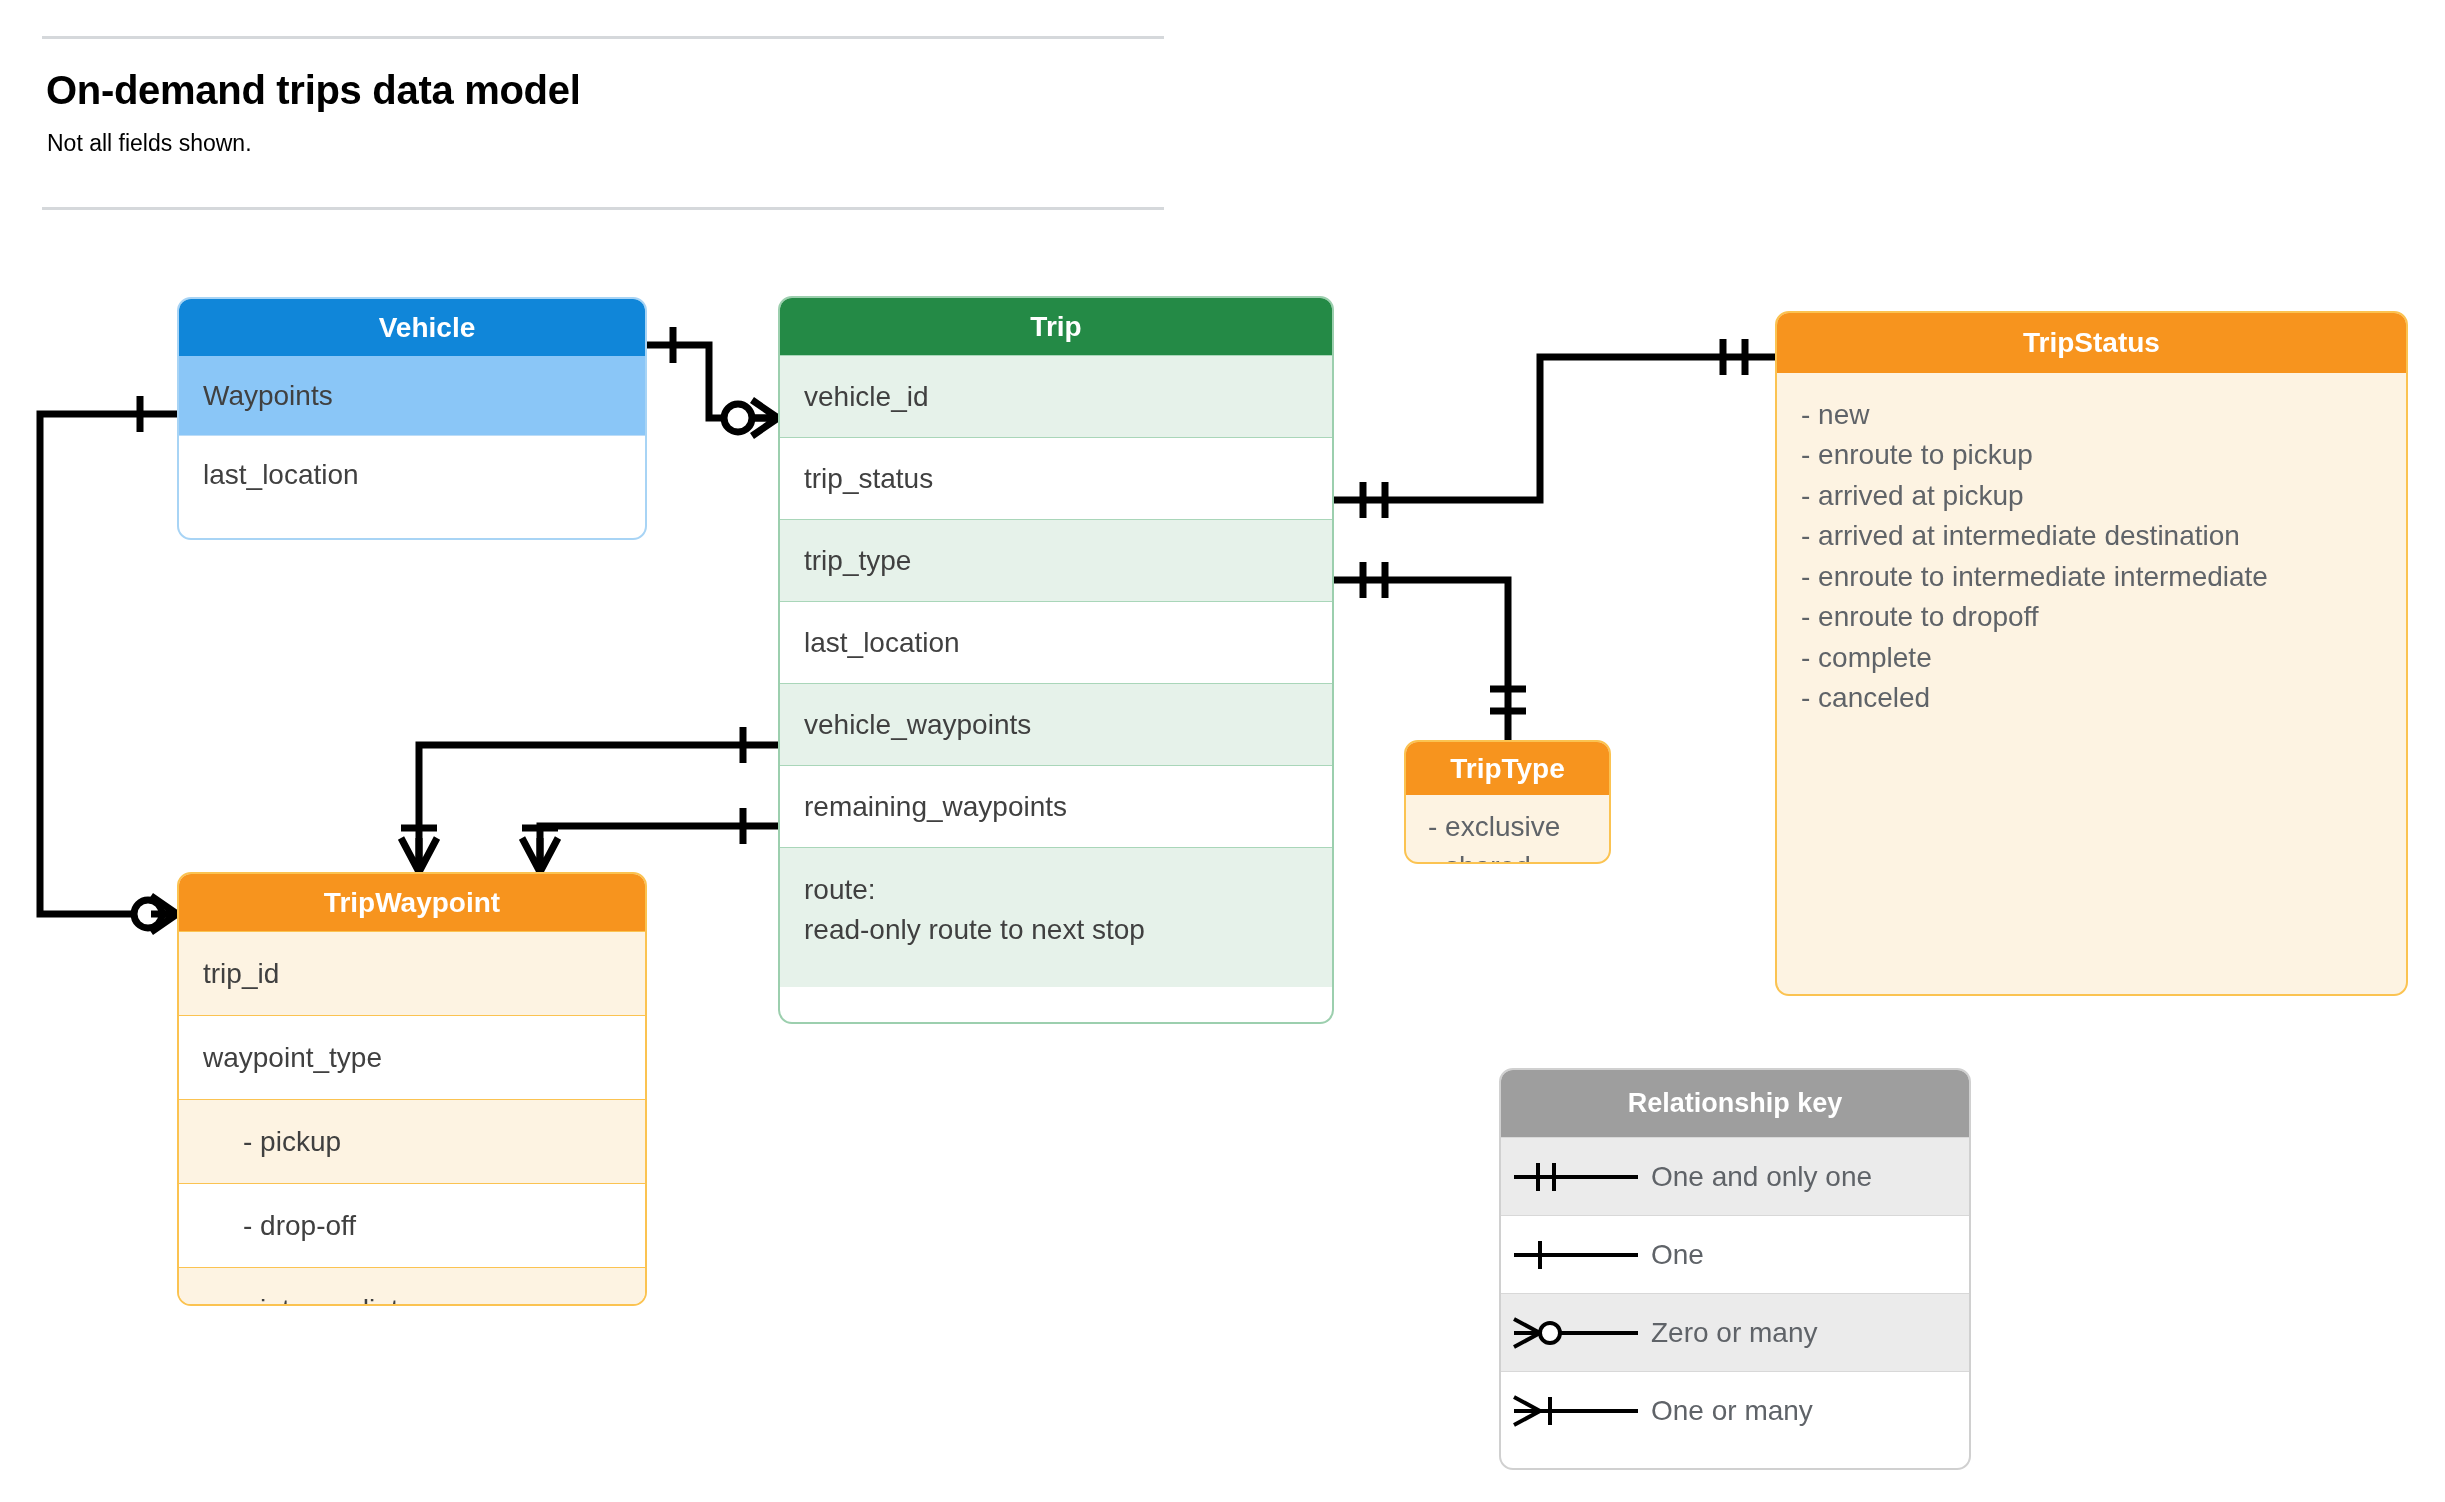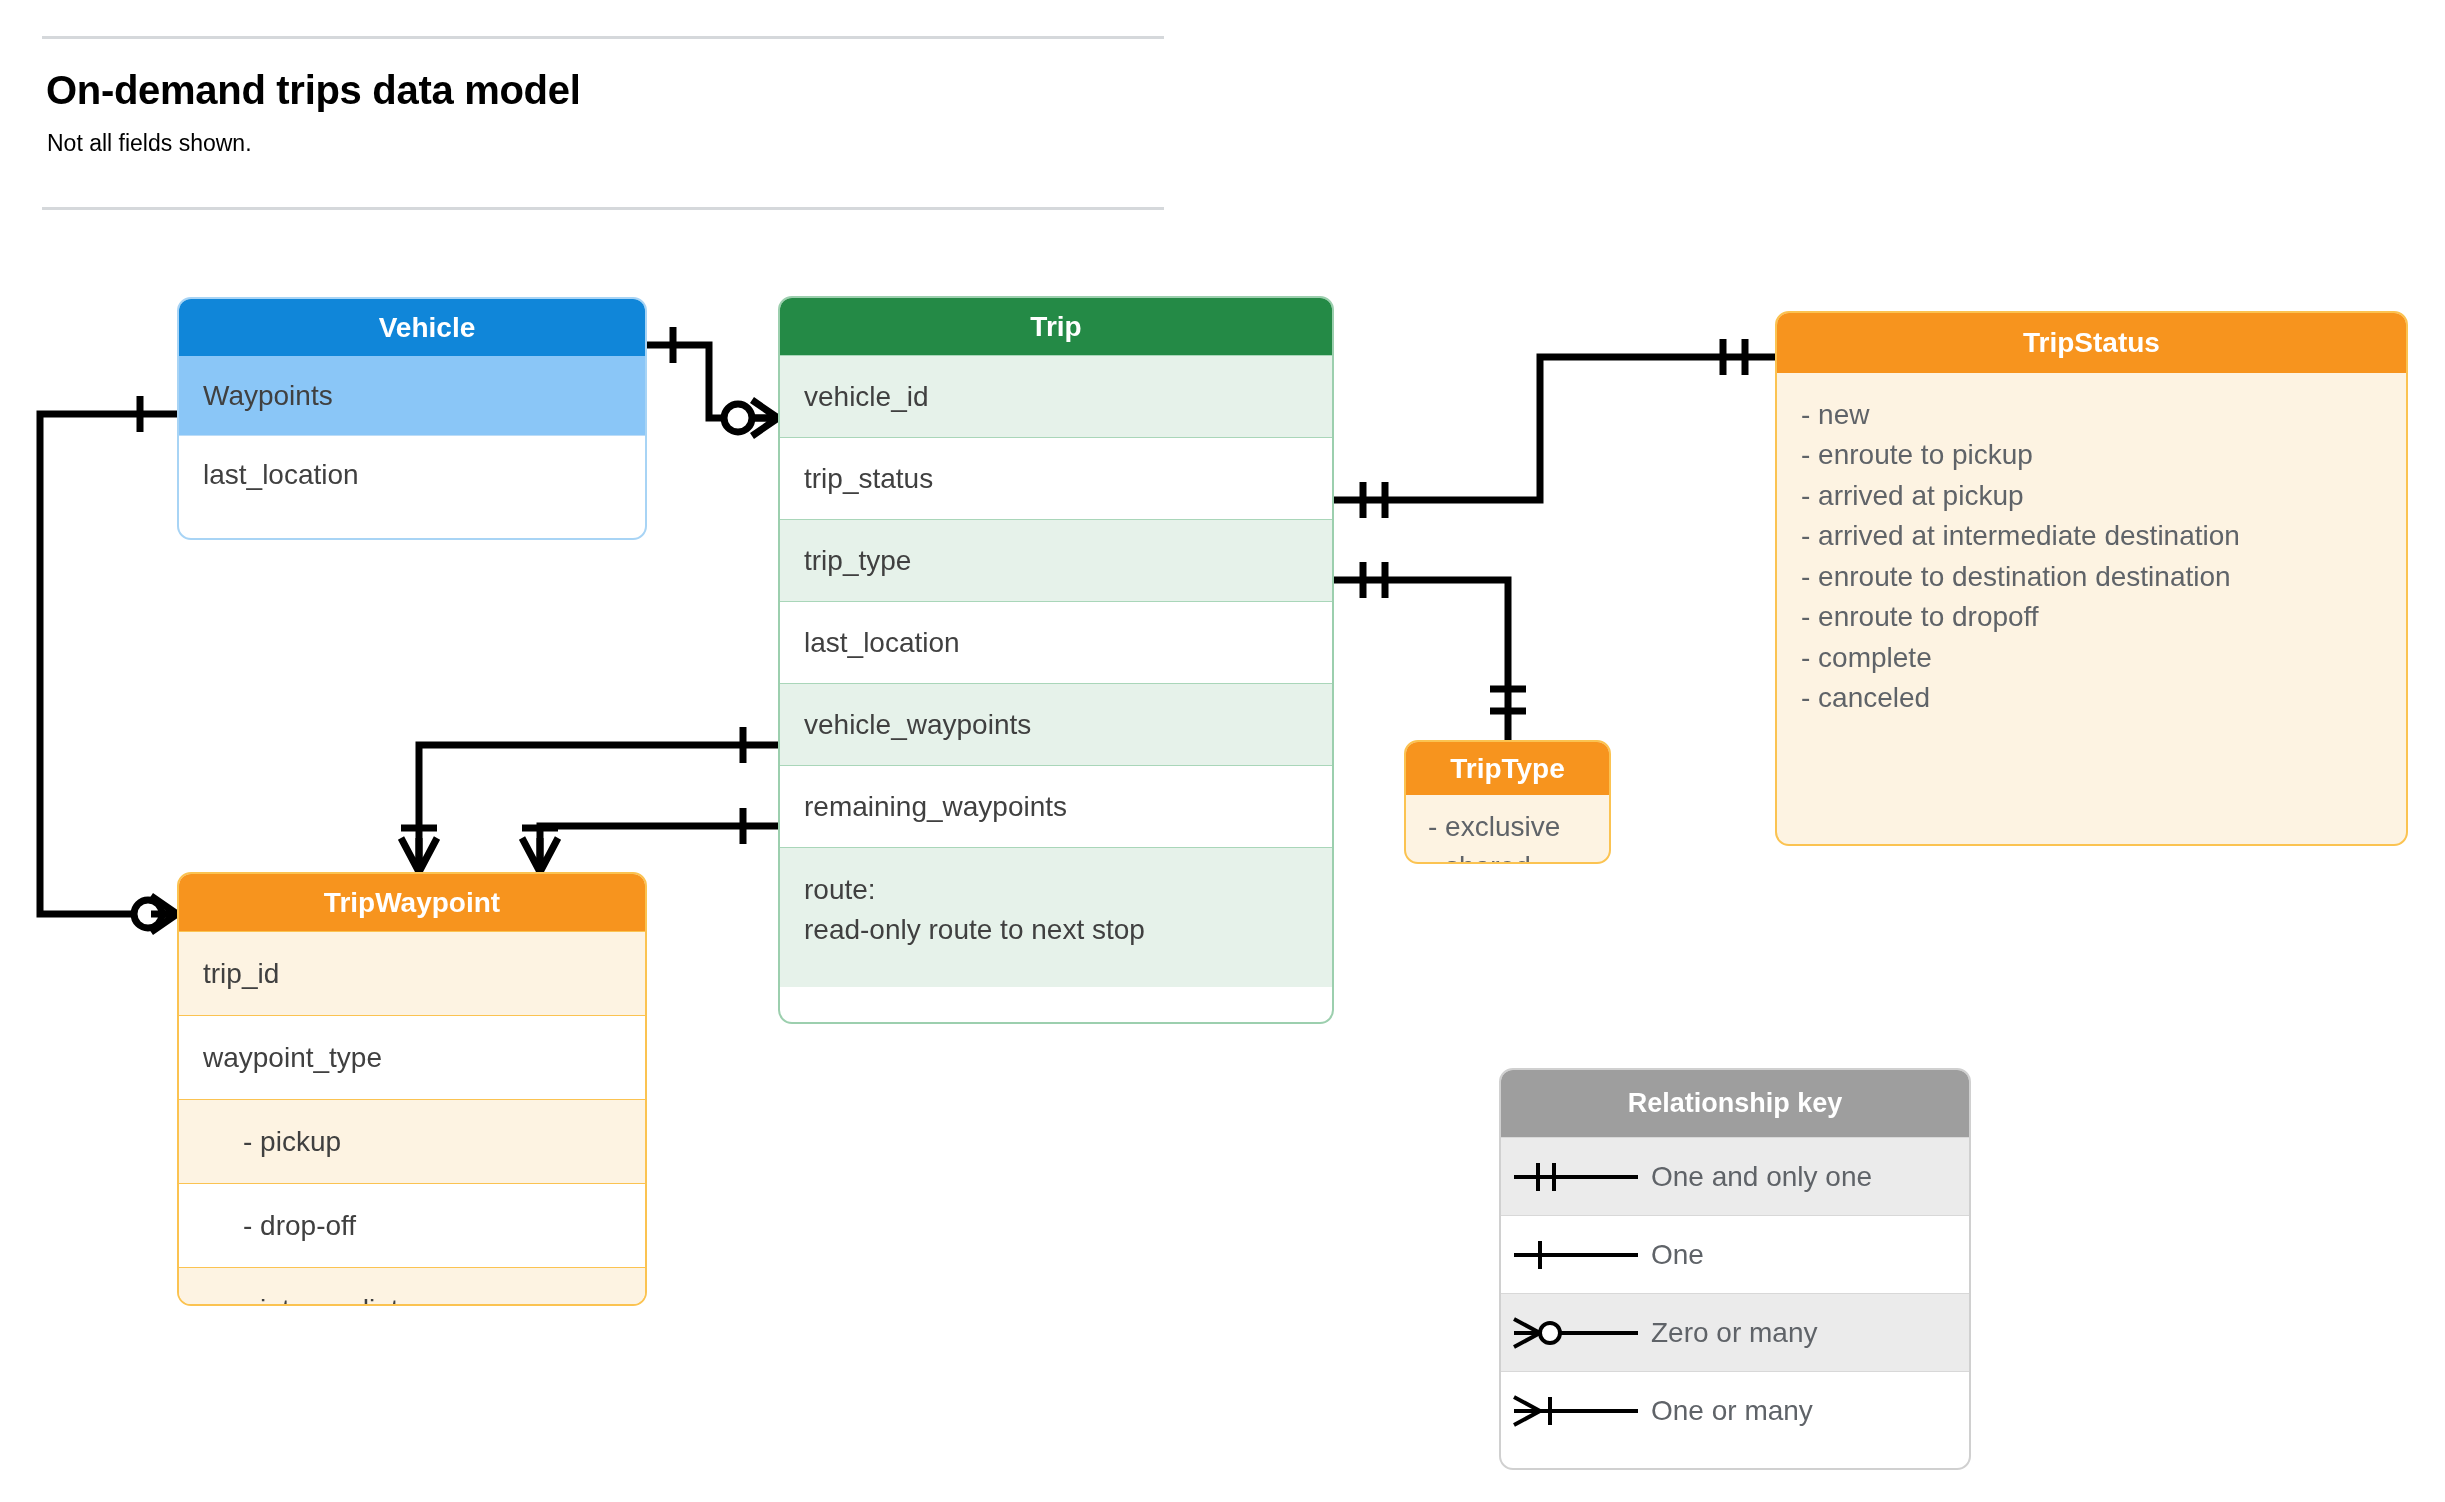--- a/index.html
+++ b/index.html
@@ -93,21 +93,21 @@
 
   
   #ent-trip { left: 778px; top: 296px; width: 556px; height: 728px;
               border: 2px solid #9ccfae; background: #ffffff; }
   #ent-trip .entity-title { background: #248a46; height: 57px; }
   #ent-trip .row { height: 82px; border-top: 1px solid #a9d6b9; }
   #ent-trip .row.alt { background: #e6f2ea; }
   #ent-trip .row.tall { height: 140px; }
 
   
-  #ent-tripstatus { left: 1775px; top: 311px; width: 633px; height: 535px;
+  #ent-tripstatus { left: 1775px; top: 311px; width: 633px; height: 685px;
                     border: 2px solid #fbc351; background: #fdf3e2; }
   #ent-tripstatus .entity-title { background: #f7941e; height: 60px; }
   .enum-list { padding: 22px 0 0 24px; }
   .enum-item { font-size: 28px; color: #5f6368; line-height: 1.16; padding: 4px 0; }
 
   
   #ent-triptype { left: 1404px; top: 740px; width: 207px; height: 124px;
                   border: 2px solid #fbc351; background: #fdf3e2; }
   #ent-triptype .entity-title { background: #f7941e; height: 53px; }
   #ent-triptype .enum-list { padding: 12px 0 0 22px; }
@@ -230,21 +230,21 @@
     </div>
   </div>
 
   <div id="ent-tripstatus" class="entity">
     <div class="entity-title">TripStatus</div>
     <div class="enum-list">
       <div class="enum-item">- new</div>
       <div class="enum-item">- enroute to pickup</div>
       <div class="enum-item">- arrived at pickup</div>
       <div class="enum-item">- arrived at intermediate destination</div>
-      <div class="enum-item">- enroute to destination destination</div>
+      <div class="enum-item">- enroute to intermediate intermediate</div>
       <div class="enum-item">- enroute to dropoff</div>
       <div class="enum-item">- complete</div>
       <div class="enum-item">- canceled</div>
     </div>
   </div>
 
   <div id="ent-triptype" class="entity">
     <div class="entity-title">TripType</div>
     <div class="enum-list">
       <div class="enum-item">- exclusive</div>

